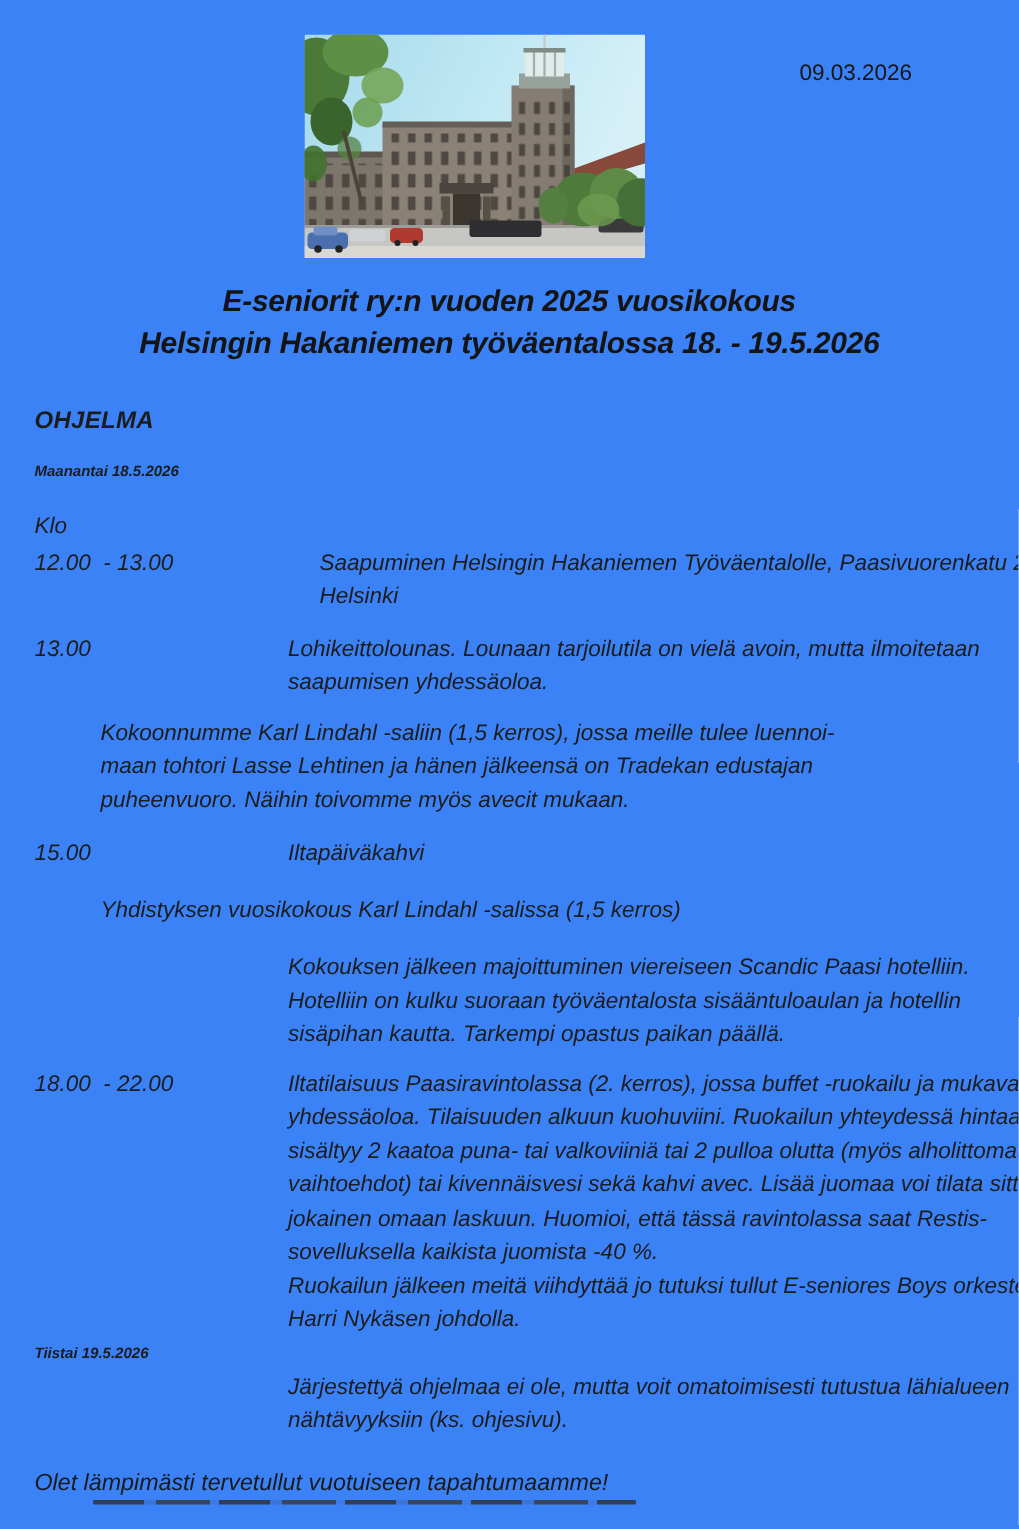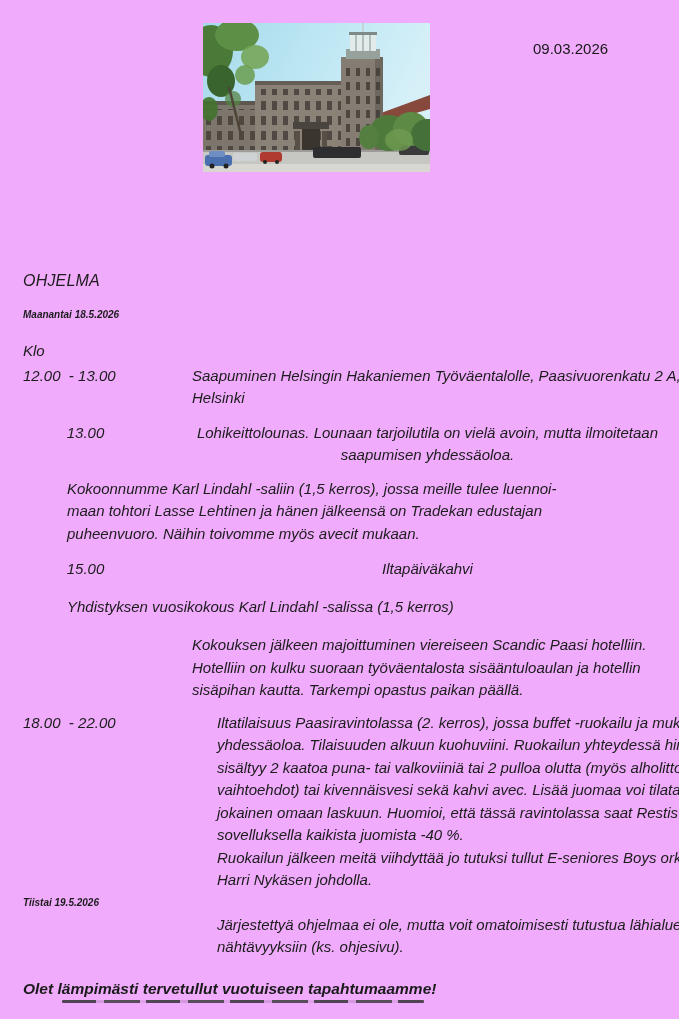--- a/index.html
+++ b/index.html
@@ -5,21 +5,21 @@
   html, body { margin: 0; padding: 0; }
   body {
     width: 679px; height: 1019px;
     background: #f4f4f2;
     font-family: "Liberation Sans", "DejaVu Sans", sans-serif;
     overflow: hidden;
   }
   .page {
     position: relative;
     width: 679px; height: 1019px;
-    background: #f0abfc;
+    background: #3b82f6;
     color: #1c1c1c;
     overflow: hidden;
   }
   .scan-date {
     position: absolute; top: 40px; left: 533px;
     font-size: 15px; font-weight: 500; color: #171717;
     white-space: pre;
   }
   .photo {
     position: absolute; left: 203px; top: 23px;
@@ -35,44 +35,43 @@
     color: #141414;
     white-space: pre-line;
     letter-spacing: -0.2px;
   }
   .content {
     position: absolute; left: 23px; top: 270px; width: 640px;
     font-style: italic; font-size: 15px; line-height: 22.5px;
     color: #1c1c1c;
   }
   .h-ohjelma {
-    font-weight: normal; font-size: 16px; line-height: 22px;
+    font-weight: bold; font-size: 16px; line-height: 22px;
     margin: 0 0 12px 0; letter-spacing: 0.2px;
   }
   .day-title {
     font-weight: bold; font-size: 10px; line-height: 22px;
     margin: 0 0 14px 0;
   }
   .klo { margin: 0 0 2px 0; }
   .row { display: grid; grid-template-columns: 125px 1fr; }
   .row .time { white-space: pre; }
   .row .desc { white-space: pre; margin-left: 44px; }
-  .mb12 { margin-bottom: 12px; }
-  .mb11 { margin-bottom: 11px; text-align: center; }
+  .mb12 { margin-bottom: 12px; gap: 21px; }
+  .mb11 { margin-bottom: 11px; }
   .mb13 { margin-bottom: 13px; }
-  .mb15 { margin-bottom: 15px; text-align: center; }
+  .mb15 { margin-bottom: 15px; }
   .mb16 { margin-bottom: 16px; }
   .mb10 { margin-bottom: 10px; }
-  .mb0  { margin-bottom: 0; gap: 25px; }
+  .mb0  { margin-bottom: 0; }
   .tiistai { margin: 0 0 0 0; }
   .footer-line {
     position: absolute; left: 23px; top: 980px;
     font-style: italic; font-size: 15.5px; color: #1a1a1a;
     white-space: pre;
-    font-weight: bold;
   }
   .scan-artifact {
     position: absolute; left: 62px; top: 1000px;
     width: 362px; height: 3px;
     background: repeating-linear-gradient(90deg,
       #2e2e2e 0 34px, rgba(46,46,46,0.18) 34px 42px,
       #383838 42px 78px, rgba(46,46,46,0.1) 78px 84px);
     opacity: 0.82;
     border-radius: 1px;
   }
@@ -158,20 +157,22 @@
       <ellipse cx="34" cy="12" rx="22" ry="16" fill="#5d8f46"></ellipse>
       <ellipse cx="52" cy="34" rx="14" ry="12" fill="#77a65a" opacity="0.9"></ellipse>
       <ellipse cx="18" cy="58" rx="14" ry="16" fill="#39642d"></ellipse>
       <ellipse cx="42" cy="52" rx="10" ry="10" fill="#6a9c4e" opacity="0.85"></ellipse>
       <ellipse cx="6" cy="86" rx="9" ry="12" fill="#44722f" opacity="0.9"></ellipse>
       <ellipse cx="30" cy="76" rx="8" ry="8" fill="#558344" opacity="0.75"></ellipse>
       <line x1="26" y1="64" x2="38" y2="112" stroke="#4d4337" stroke-width="2.5"></line>
     </svg>
   </div>
 
+  <div class="doc-title">E-seniorit ry:n vuoden 2025 vuosikokous
+Helsingin Hakaniemen työväentalossa 18. - 19.5.2026</div>
 
   <div class="content">
     <div class="h-ohjelma">OHJELMA</div>
 
     <div class="day-title">Maanantai 18.5.2026</div>
     <div class="klo">Klo</div>
 
     <div class="row mb12">
       <div class="time">12.00  - 13.00</div>
       <div class="desc">Saapuminen Helsingin Hakaniemen Työväentalolle, Paasivuorenkatu 2 A,

